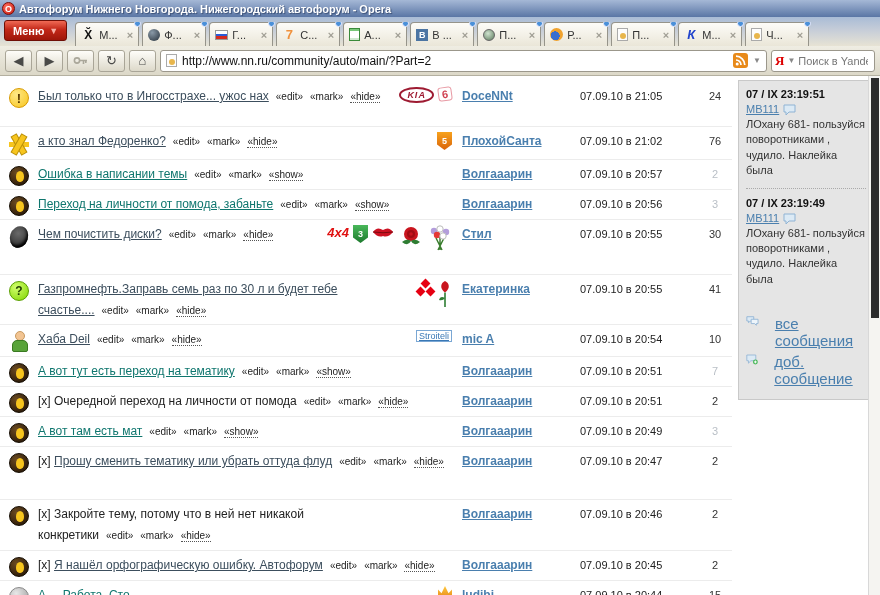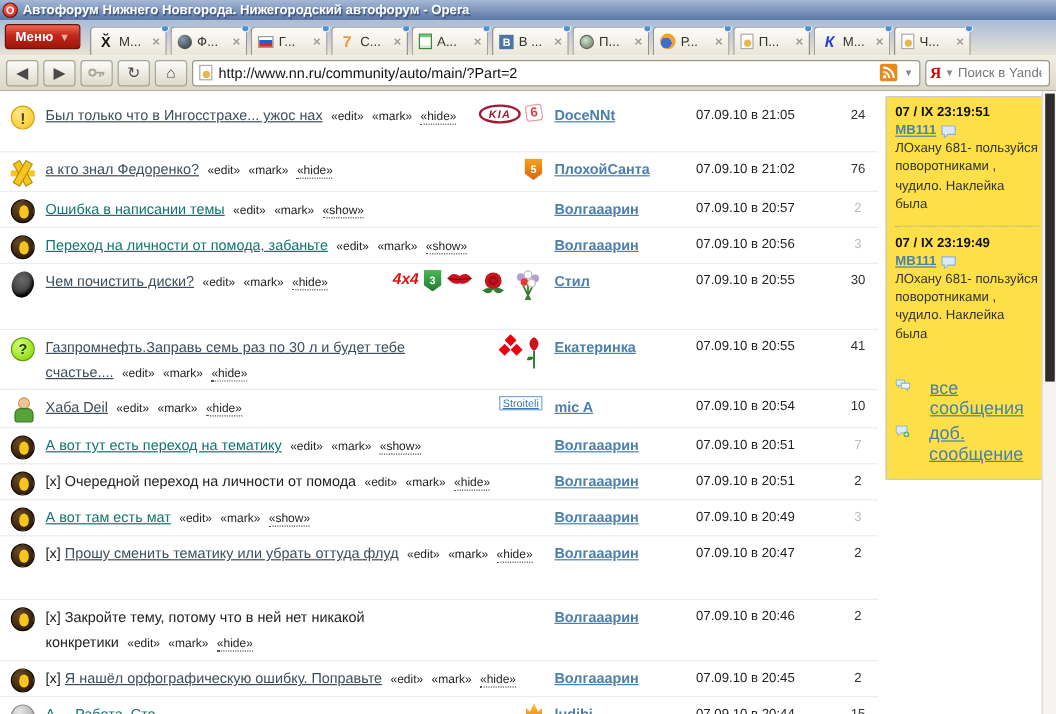--- a/index.html
+++ b/index.html
@@ -91,23 +91,23 @@
   .b-stroiteli { border:1px solid #7aa7d4; color:#3a78b5; font-size:9px; padding:0 2px; text-decoration:underline; }
   .b-mitsubishi { width:18px; height:18px; position:relative; }
   .b-mitsubishi i { position:absolute; width:7px; height:7px; background:#e60012; transform:rotate(45deg); }
   .b-mitsubishi i:nth-child(1) { left:5.5px; top:0; }
   .b-mitsubishi i:nth-child(2) { left:0.5px; top:8px; }
   .b-mitsubishi i:nth-child(3) { left:10.5px; top:8px; }
   .b-crown { width:14px; height:12px; background:linear-gradient(#ffc93e,#e88a1a); clip-path:polygon(0 100%,0 30%,25% 60%,50% 0,75% 60%,100% 30%,100% 100%); }
 
   
   .sidewrap { width:136px; flex:none; padding:4px 0 0 6px; }
-  .sidebox { width:136px; border:1px solid #c9c9c9; padding:7px 7px 12px; font-size:11px; background:#fde047; }
+  .sidebox { width:136px; border:1px solid #c9c9c9; padding:7px 7px 12px; font-size:11px; background:#e5e5e5; }
   .msg-time { font-weight:bold; color:#111; font-size:11px; }
-  .msg-user { color:#4a7fae; text-decoration:underline; margin:3px 0 2px; display:inline-flex; align-items:flex-end; gap:4px;font-weight:bold; }
+  .msg-user { color:#4a7fae; text-decoration:underline; margin:3px 0 2px; display:inline-flex; align-items:flex-end; gap:4px; }
   .msg-text { color:#333; line-height:1.4; }
   .msg-div { border-top:1px dotted #aaa; margin:9px 0 8px; }
   .side-links { margin-top:28px; display:flex; flex-direction:column; gap:4px; }
   .side-link { color:#4a7fae; text-decoration:underline; font-size:15px; display:inline-flex; align-items:flex-start; gap:16px; }
 
   
   .scrollbar { width:12px; flex:none; background:#f5f4f1; border-left:1px solid #d8d8d8; position:relative; }
   .scroll-thumb { position:absolute; left:2px; top:2px; width:8px; height:240px; background:#2c2c2c; }
 
   a { cursor:pointer; }
@@ -470,21 +470,21 @@
     <div class="date">07.09.10 в 20:46</div>
     <div class="count">2</div>
   </div>
 
   <div class="row" style="min-height: 30px;">
     <div class="icon-cell">
           <span class="ricon ic-hidden"></span>
         </div>
     <div class="main">
       <div class="titlewrap">
-        <span class="prefix">[x] </span><a class="ttl t-link">Я нашёл орфографическую ошибку. Поправьте</a><span class="acts"><a class="act">«edit»</a><a class="act">«mark»</a><a class="act dotted">«hide»</a></span>
+        <span class="prefix">[x] </span><a class="ttl t-link">Я нашёл орфографическую ошибку. Автофорум</a><span class="acts"><a class="act">«edit»</a><a class="act">«mark»</a><a class="act dotted">«hide»</a></span>
       </div>
       <div class="badges"></div>
     </div>
     <div class="author"><a>Волгааарин</a></div>
     <div class="date">07.09.10 в 20:45</div>
     <div class="count">2</div>
   </div>
 
   <div class="row" style="min-height: 30px;">
     <div class="icon-cell">

